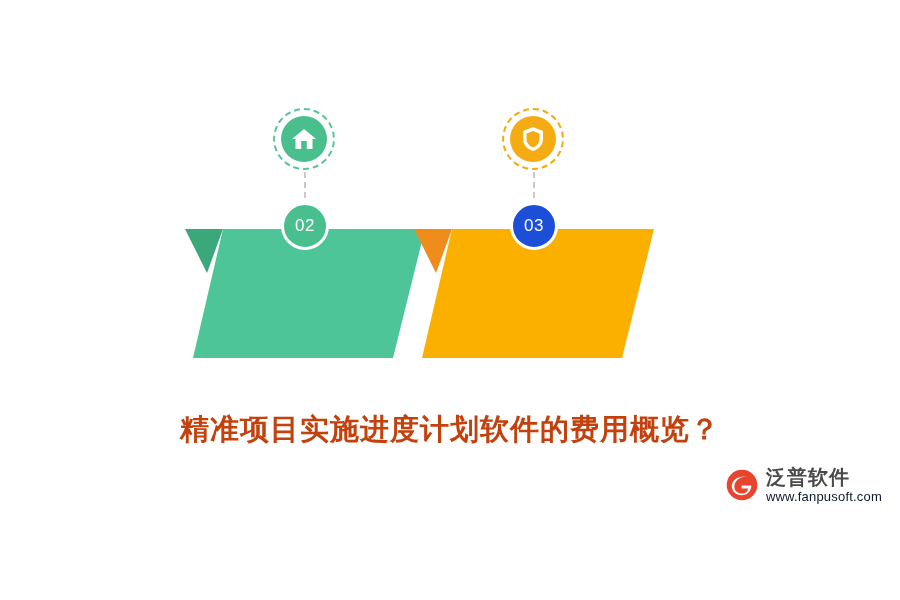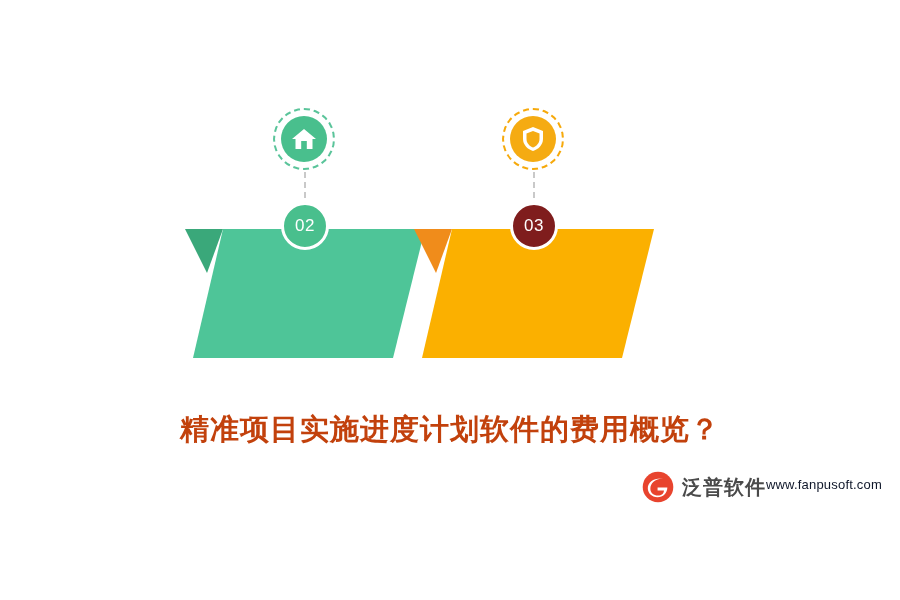--- a/index.html
+++ b/index.html
@@ -72,21 +72,21 @@
     border: 3px solid #ffffff;
     box-sizing: border-box;
     color: #ffffff;
     font-size: 17px;
     display: flex;
     align-items: center;
     justify-content: center;
     letter-spacing: 0.5px;
     z-index: 5;
   }
-  .num-circle.orange { background: #7f1d1d; }
+  .num-circle.orange { background: #1d4ed8; }
 
   
   .banner-wrap {
     position: absolute;
   }
   .banner-svg { display: block; }
 
   
   .title {
     position: absolute;
@@ -109,21 +109,21 @@
     align-items: center;
     gap: 7px;
   }
   .logo-mark {
     width: 34px;
     height: 34px;
     display: block;
   }
   .logo-text-block {
     display: flex;
-    flex-direction: row;
+    flex-direction: column;
     line-height: 1.1;
   }
   .logo-name {
     font-size: 20px;
     font-weight: bold;
     color: #4a4a4a;
     font-family: "DejaVu Sans", "Liberation Sans", sans-serif;
     letter-spacing: 1px;
   }
   .logo-url {

